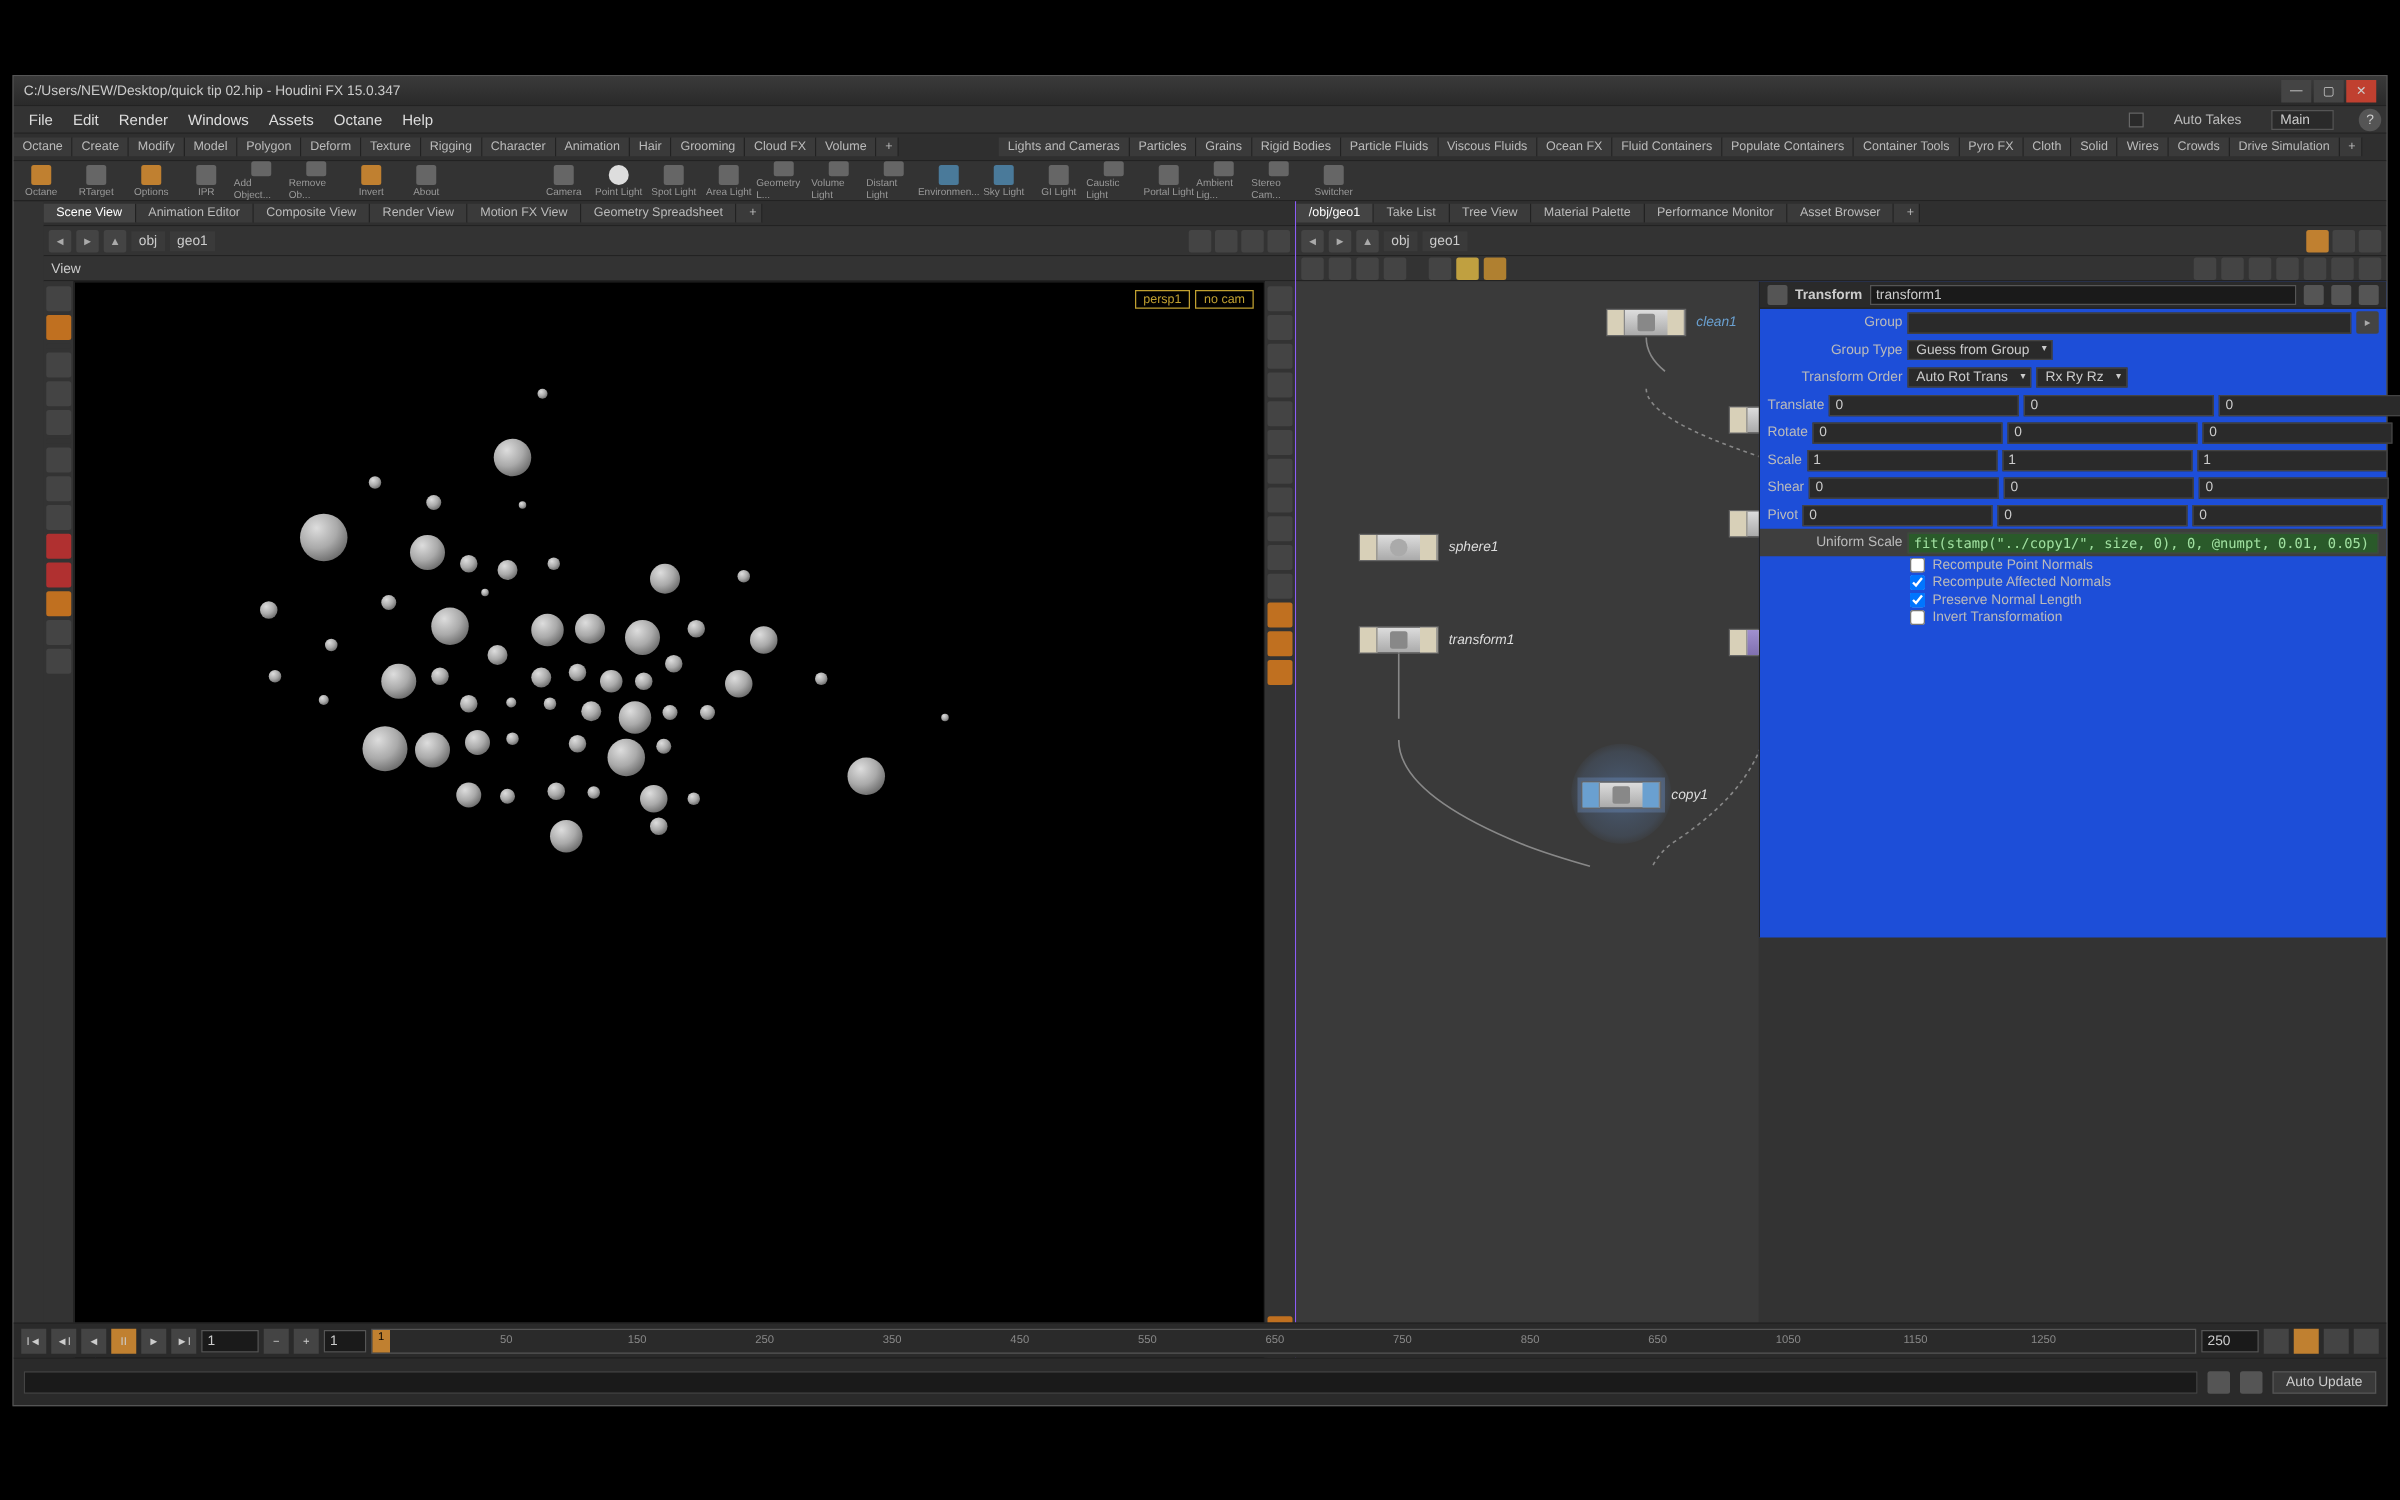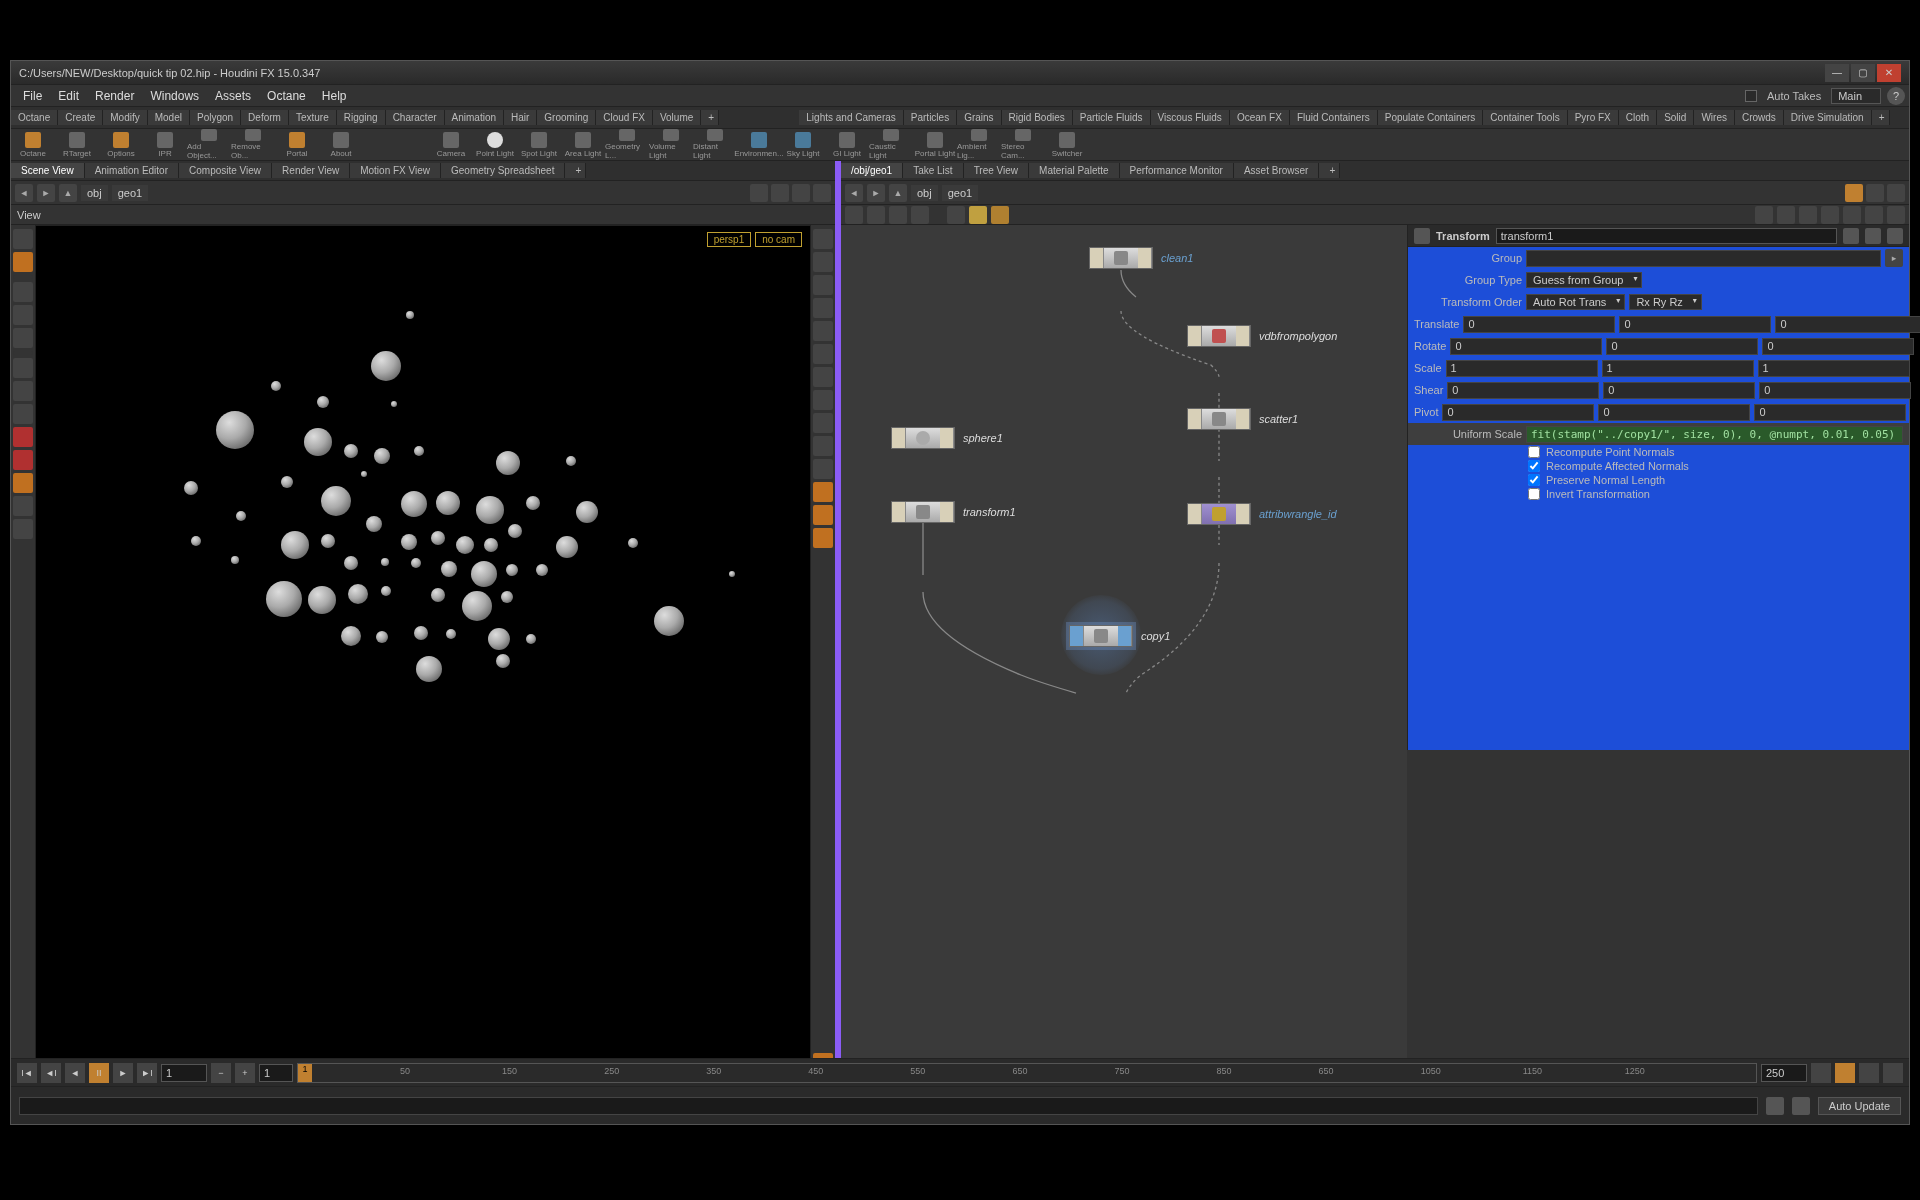--- a/index.html
+++ b/index.html
@@ -5,40 +5,40 @@
 * { margin:0; padding:0; box-sizing:border-box; font-family:"Segoe UI",Arial,sans-serif; }
 body { background:#000; width:1920px; height:1200px; overflow:hidden; position:relative; }
 .window { position:absolute; left:10px; top:60px; width:1900px; height:1065px; background:#333; border:1px solid #555; }
 .titlebar { height:24px; background:linear-gradient(#3a3a3a,#2a2a2a); border-bottom:1px solid #222; display:flex; align-items:center; padding:0 8px; font-size:11px; color:#ccc; }
 .titlebar .path { flex:1; }
 .winbtns { display:flex; gap:2px; }
 .winbtn { width:24px; height:18px; background:#444; display:flex; align-items:center; justify-content:center; font-size:10px; color:#ccc; cursor:pointer; }
 .winbtn.close { background:#c04030; }
 .menubar { height:22px; background:#333; display:flex; align-items:center; padding:0 4px; border-bottom:1px solid #222; }
 .menubar .menu { padding:2px 8px; font-size:12px; color:#ddd; cursor:pointer; }
-.menubar-right { margin-left:auto; display:flex; align-items:center; gap:6px; }
+.menubar-right { margin-left:auto; display:flex; align-items:center; gap:20px; }
 .menubar-right .cbx { width:12px; height:12px; border:1px solid #666; background:#2a2a2a; }
 .menubar-right .txt { font-size:11px; color:#bbb; padding:0 4px; }
 .menubar-right .dd { background:#2a2a2a; border:1px solid #555; padding:1px 18px 1px 6px; font-size:11px; color:#ccc; position:relative; }
 .menubar-right .help { width:18px; height:18px; border-radius:50%; background:#555; color:#ccc; font-size:11px; display:flex; align-items:center; justify-content:center; }
 .shelves { height:22px; background:#2f2f2f; border-bottom:1px solid #222; display:flex; }
 .shelf-row { display:flex; align-items:center; }
 .shelf-tab { padding:2px 7px; font-size:10px; color:#bbb; background:#3a3a3a; border-right:1px solid #222; cursor:pointer; white-space:nowrap; }
 .shelf-tab.add { width:18px; text-align:center; }
 .shelf-gap { width:80px; }
 .iconrail { height:32px; background:#333; border-bottom:1px solid #222; display:flex; }
 .railitem { width:44px; display:flex; flex-direction:column; align-items:center; justify-content:center; font-size:8px; color:#999; cursor:pointer; gap:1px; }
 .railitem .ic { width:16px; height:16px; background:#666; border-radius:2px; }
 .railitem .ic.orange { background:#c08030; }
 .railitem .ic.blue { background:#4a7a9a; }
 .railitem .ic.white { background:#ddd; border-radius:50%; }
 .rail-gap { width:66px; }
 
 .body { position:absolute; top:100px; left:0; right:0; bottom:0; display:flex; }
-.leftpane { width:830px; display:flex; flex-direction:column; border-right:6px solid #8b5cf6; }
+.leftpane { width:1002px; display:flex; flex-direction:column; border-right:1px solid #8b5cf6;margin-left:24px; }
 .rightpane { flex:1; display:flex; flex-direction:column; }
 
 .tabstrip { height:20px; background:#2f2f2f; border-bottom:1px solid #222; display:flex; align-items:center; }
 .tab { padding:2px 10px; font-size:10px; color:#bbb; background:#3a3a3a; border-right:1px solid #222; cursor:pointer; }
 .tab.active { background:#444; color:#fff; }
 .tab.plus { width:18px; text-align:center; }
 
 .pathbar { height:24px; background:#333; border-bottom:1px solid #222; display:flex; align-items:center; padding:0 4px; gap:4px; }
 .pathbtn { width:18px; height:18px; background:#444; border-radius:2px; display:flex; align-items:center; justify-content:center; font-size:9px; color:#aaa; cursor:pointer; }
 .pathseg { padding:2px 6px; background:#3a3a3a; font-size:11px; color:#ccc; }
@@ -196,21 +196,21 @@
    <div class="railitem">
         <div class="ic"></div>
         <span>Add Object...</span>
       </div>
    <div class="railitem">
         <div class="ic"></div>
         <span>Remove Ob...</span>
       </div>
    <div class="railitem">
         <div class="ic orange"></div>
-        <span>Portal</span>
+        <span>Invert</span>
       </div>
    <div class="railitem">
         <div class="ic"></div>
         <span>About</span>
       </div>
    <div class="rail-gap"></div>
    <div class="railitem">
         <div class="ic"></div>
         <span>Camera</span>
       </div>

